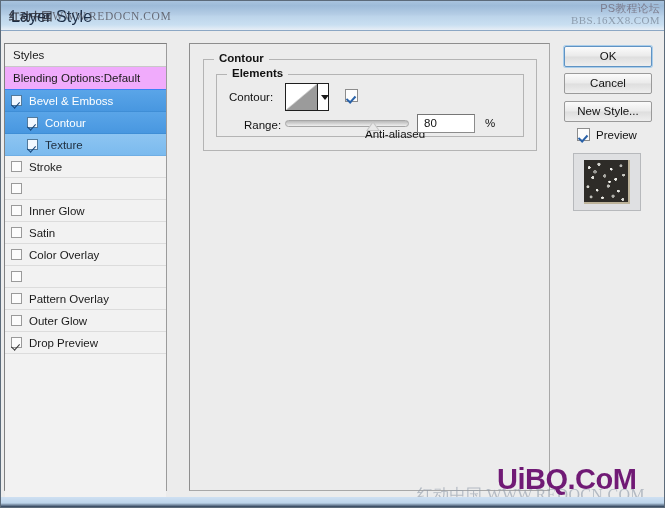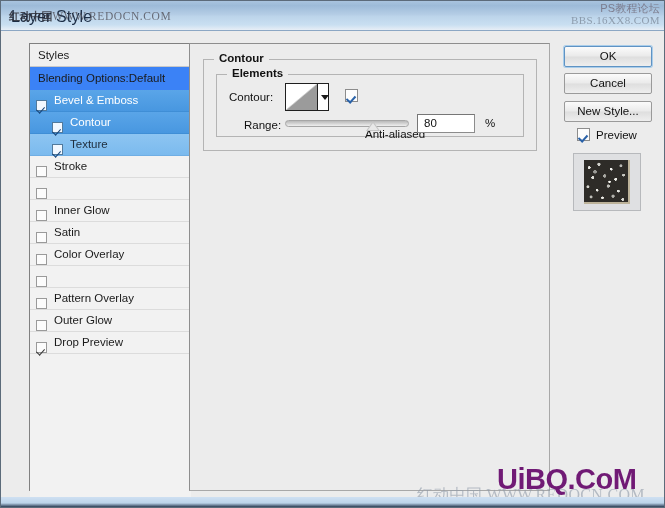--- a/index.html
+++ b/index.html
@@ -77,21 +77,21 @@
   .wm-topright .l2 {
     font-size: 11px;
     color: #7b8898;
     font-family: "Liberation Serif", serif;
     letter-spacing: 0.4px;
   }
 
   
   .styles-panel {
     position: absolute;
-    left: 28px; top: 42px;
+    left: 3px; top: 42px;
     width: 163px; height: 448px;
     background: #ffffff;
     border: 1px solid #9b9b9b;
     border-top-color: #808080;
     border-left-color: #808080;
   }
   .styles-header {
     height: 23px;
     line-height: 23px;
     padding-left: 8px;
@@ -99,32 +99,32 @@
     color: #1a1a1a;
     background: #f0f0f0;
     border-bottom: 1px solid #c8c8c8;
   }
   .styles-blending {
     height: 23px;
     line-height: 23px;
     padding-left: 8px;
     font-size: 11.5px;
     color: #1a1a1a;
-    background: #3b82f6;
+    background: #f0abfc;
     border-bottom: 1px solid #3b82f6;
   }
   .style-row {
     height: 22px;
     line-height: 22px;
     font-size: 11.5px;
     color: #1a1a1a;
     background: #f2f2f2;
     border-bottom: 1px solid #dcdcdc;
     display: flex;
-    align-items: flex-end;
+    align-items: center;
     padding-left: 6px;
     white-space: nowrap;
   }
   .style-row.child { padding-left: 22px; }
   .style-row.sel {
     background: linear-gradient(to bottom, #5aa5e8 0%, #4897e0 100%);
     color: #ffffff;
     border-bottom-color: #3f8ed6;
   }
   .style-row.sel-light {

